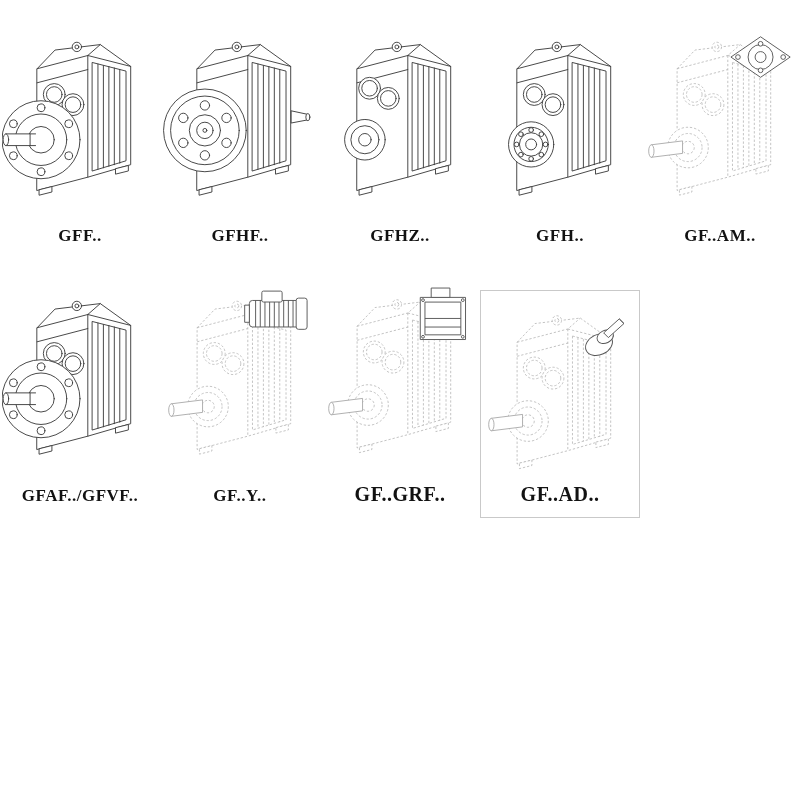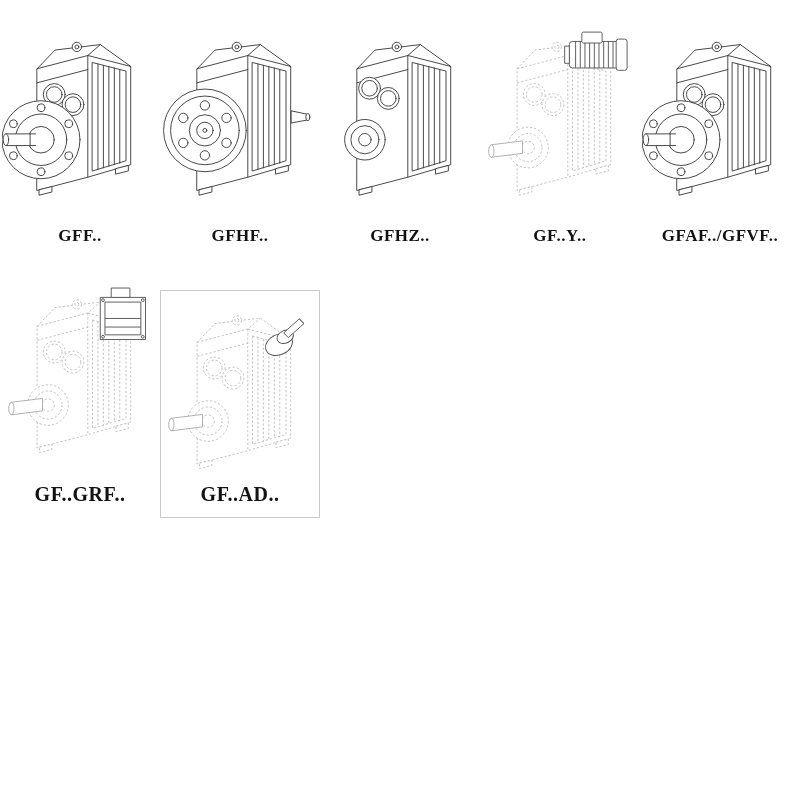--- a/index.html
+++ b/index.html
@@ -176,43 +176,61 @@
 
     <figure class="cell">
       <svg viewBox="0 0 200 230">
         <use href="#housing" class="solidline"></use>
         <use href="#top-circles" class="solidline" transform="translate(-6,-8)"></use>
         <use href="#hollow-output" class="solidline" transform="translate(-8,-4)"></use>
       </svg>
       <figcaption class="model-label">GFHZ..</figcaption>
     </figure>
 
-
-
-
-    <figure class="cell">
-      <svg viewBox="0 0 200 230">
-        <use href="#housing" class="phantom"></use>
-        <use href="#top-circles" class="phantom"></use>
-        <use href="#hollow-output" class="phantom" transform="translate(-4,6)"></use>
-        <use href="#shaft-left" class="lightline"></use>
-        <use href="#motor" class="attach"></use>
-      </svg>
-      <figcaption class="model-label">GF..Y..</figcaption>
+    <figure class="cell">
+      <svg viewBox="0 0 200 230">
+        <use href="#housing" class="solidline"></use>
+        <use href="#top-circles" class="solidline"></use>
+        <use href="#bearing-output" class="solidline"></use>
+      </svg>
+      <figcaption class="model-label">GFH..</figcaption>
+    </figure>
+
+
+    <figure class="cell">
+      <svg viewBox="0 0 200 230">
+        <use href="#housing" class="phantom"></use>
+        <use href="#top-circles" class="phantom"></use>
+        <use href="#hollow-output" class="phantom" transform="translate(-4,6)"></use>
+        <use href="#shaft-left" class="lightline"></use>
+        <use href="#am-flange" class="attach"></use>
+      </svg>
+      <figcaption class="model-label">GF..AM..</figcaption>
     </figure>
 
     <figure class="cell">
       <svg viewBox="0 0 200 230">
         <use href="#housing" class="solidline"></use>
         <use href="#top-circles" class="solidline"></use>
         <use href="#flange-output" class="solidline"></use>
       </svg>
       <figcaption class="model-label">GFAF../GFVF..</figcaption>
     </figure>
 
+    <figure class="cell">
+      <svg viewBox="0 0 200 230">
+        <use href="#housing" class="phantom"></use>
+        <use href="#top-circles" class="phantom"></use>
+        <use href="#hollow-output" class="phantom" transform="translate(-4,6)"></use>
+        <use href="#shaft-left" class="lightline"></use>
+        <use href="#motor" class="attach"></use>
+      </svg>
+      <figcaption class="model-label">GF..Y..</figcaption>
+    </figure>
+
 
     <figure class="cell lg">
       <svg viewBox="0 0 200 230">
         <use href="#housing" class="phantom"></use>
         <use href="#top-circles" class="phantom"></use>
         <use href="#hollow-output" class="phantom" transform="translate(-4,6)"></use>
         <use href="#shaft-left" class="lightline"></use>
         <use href="#grf-box" class="attach"></use>
       </svg>
       <figcaption class="model-label">GF..GRF..</figcaption>

